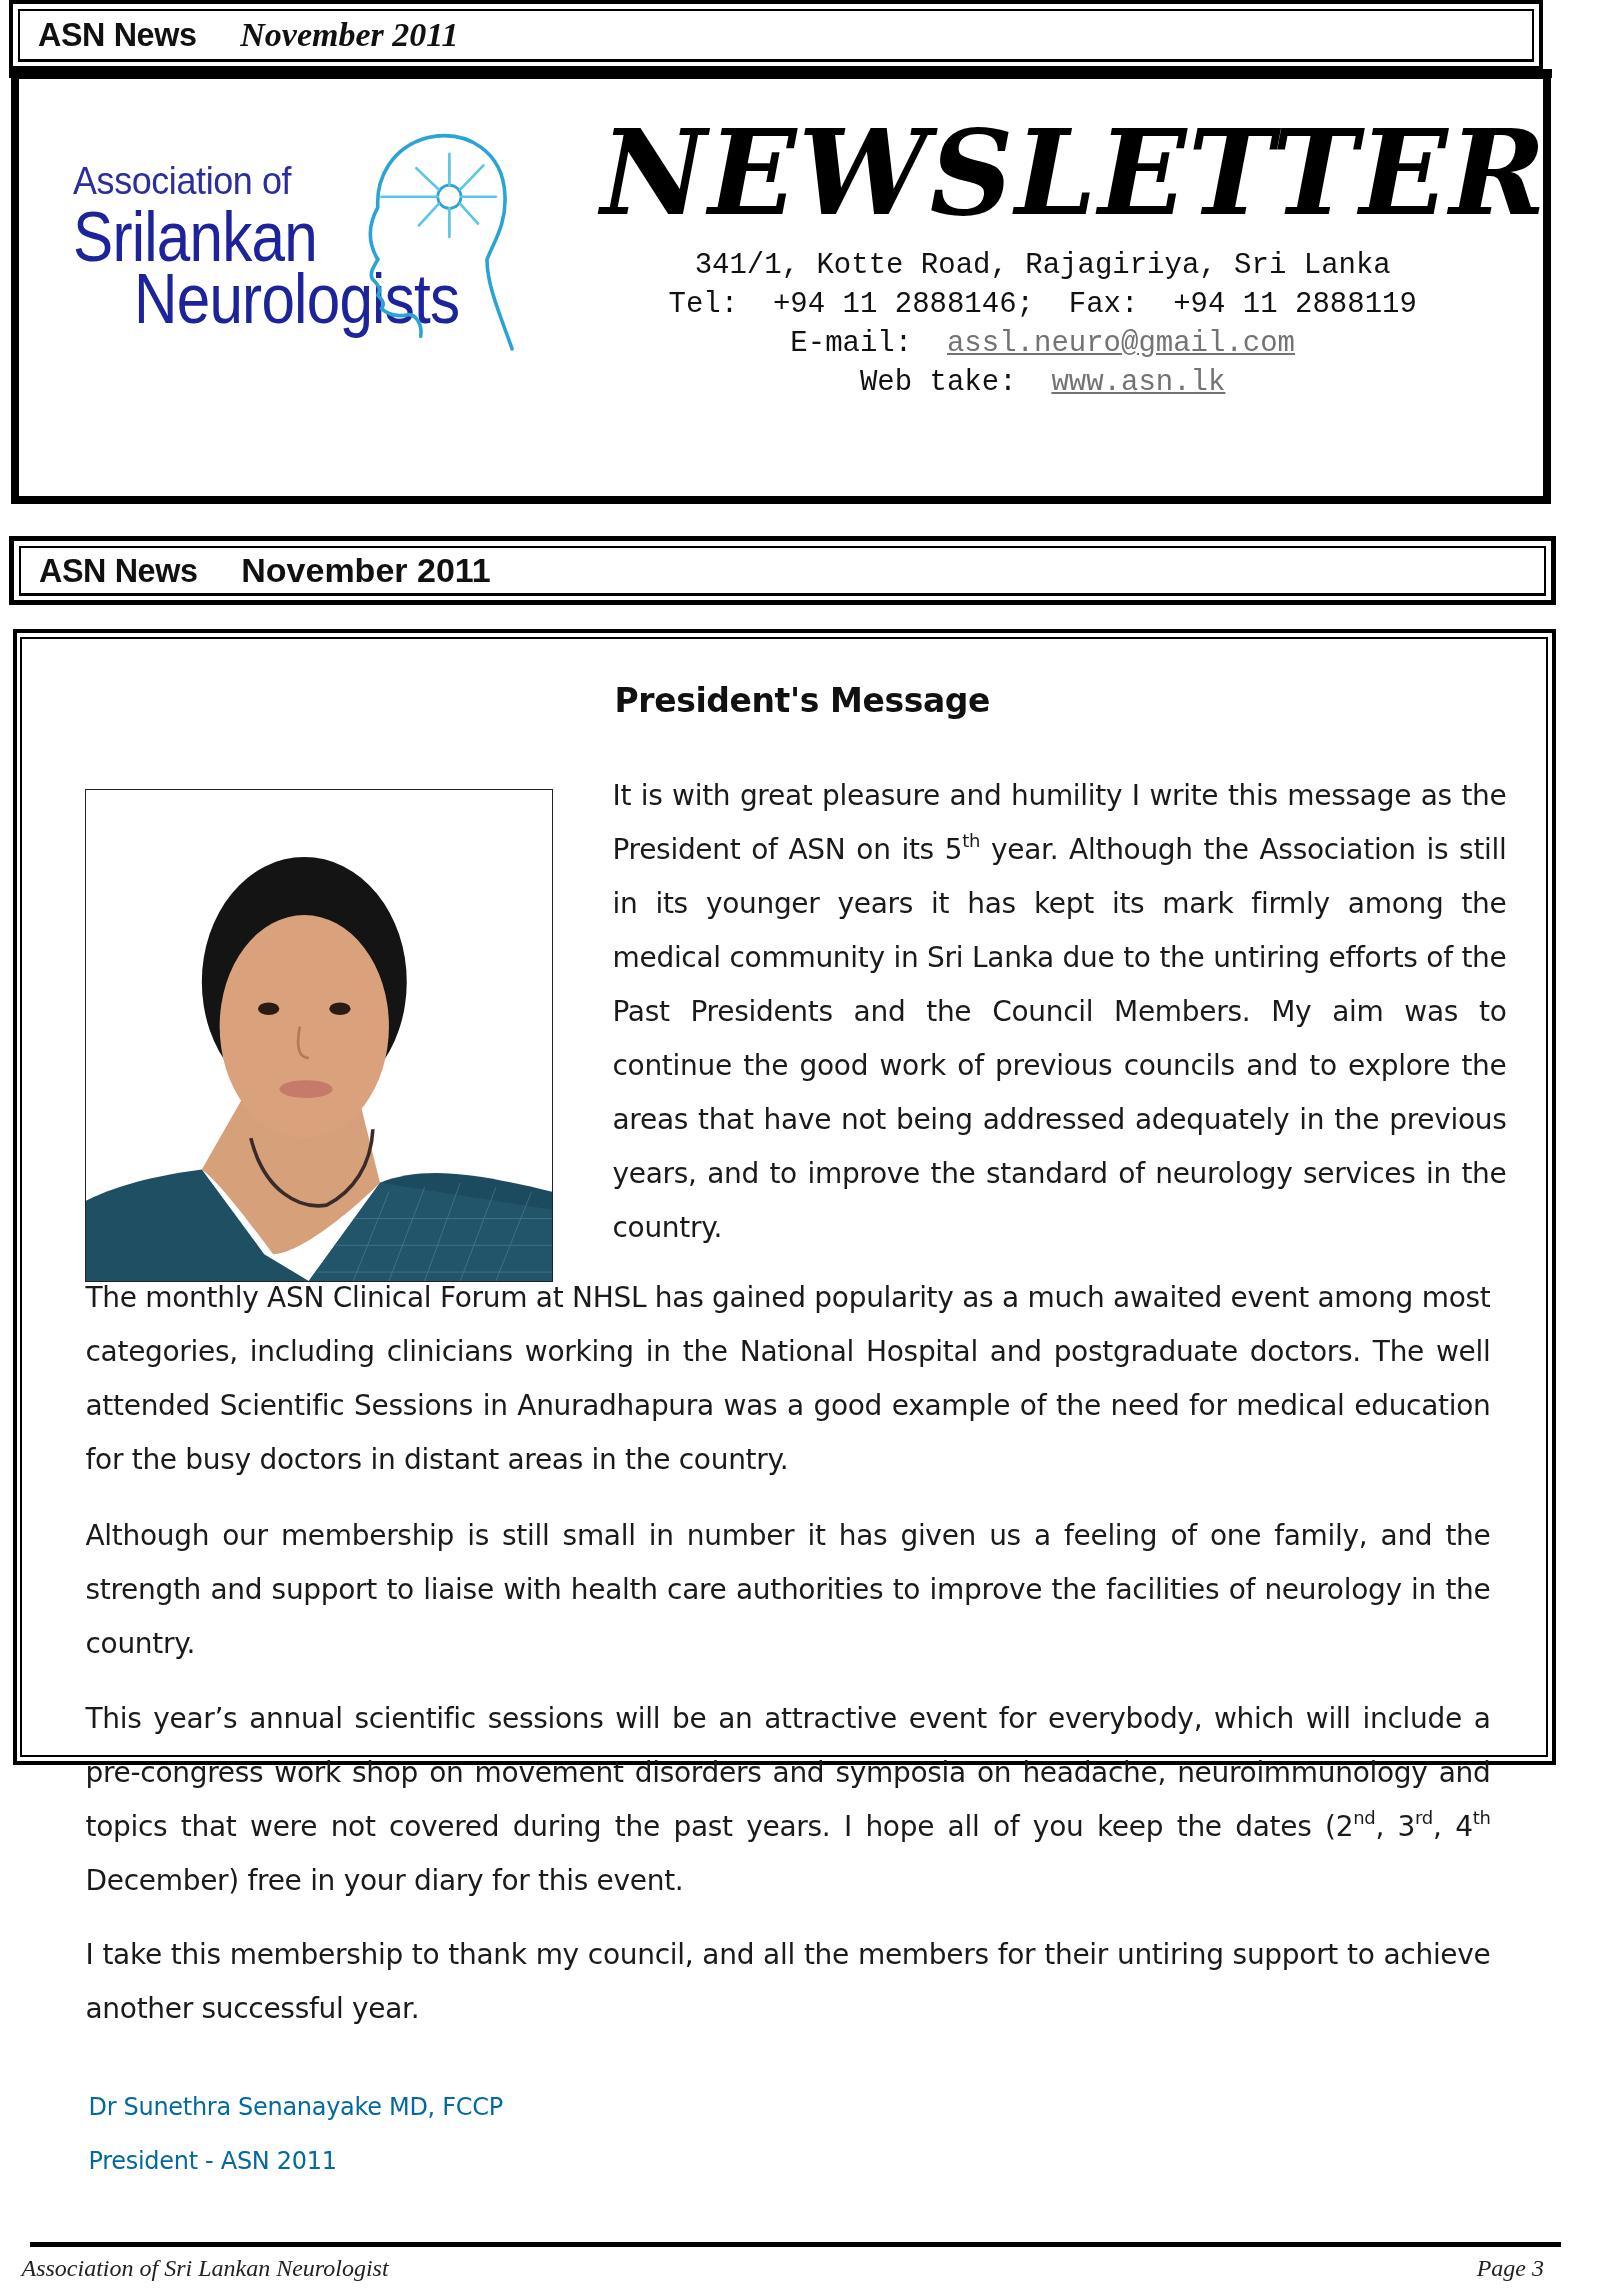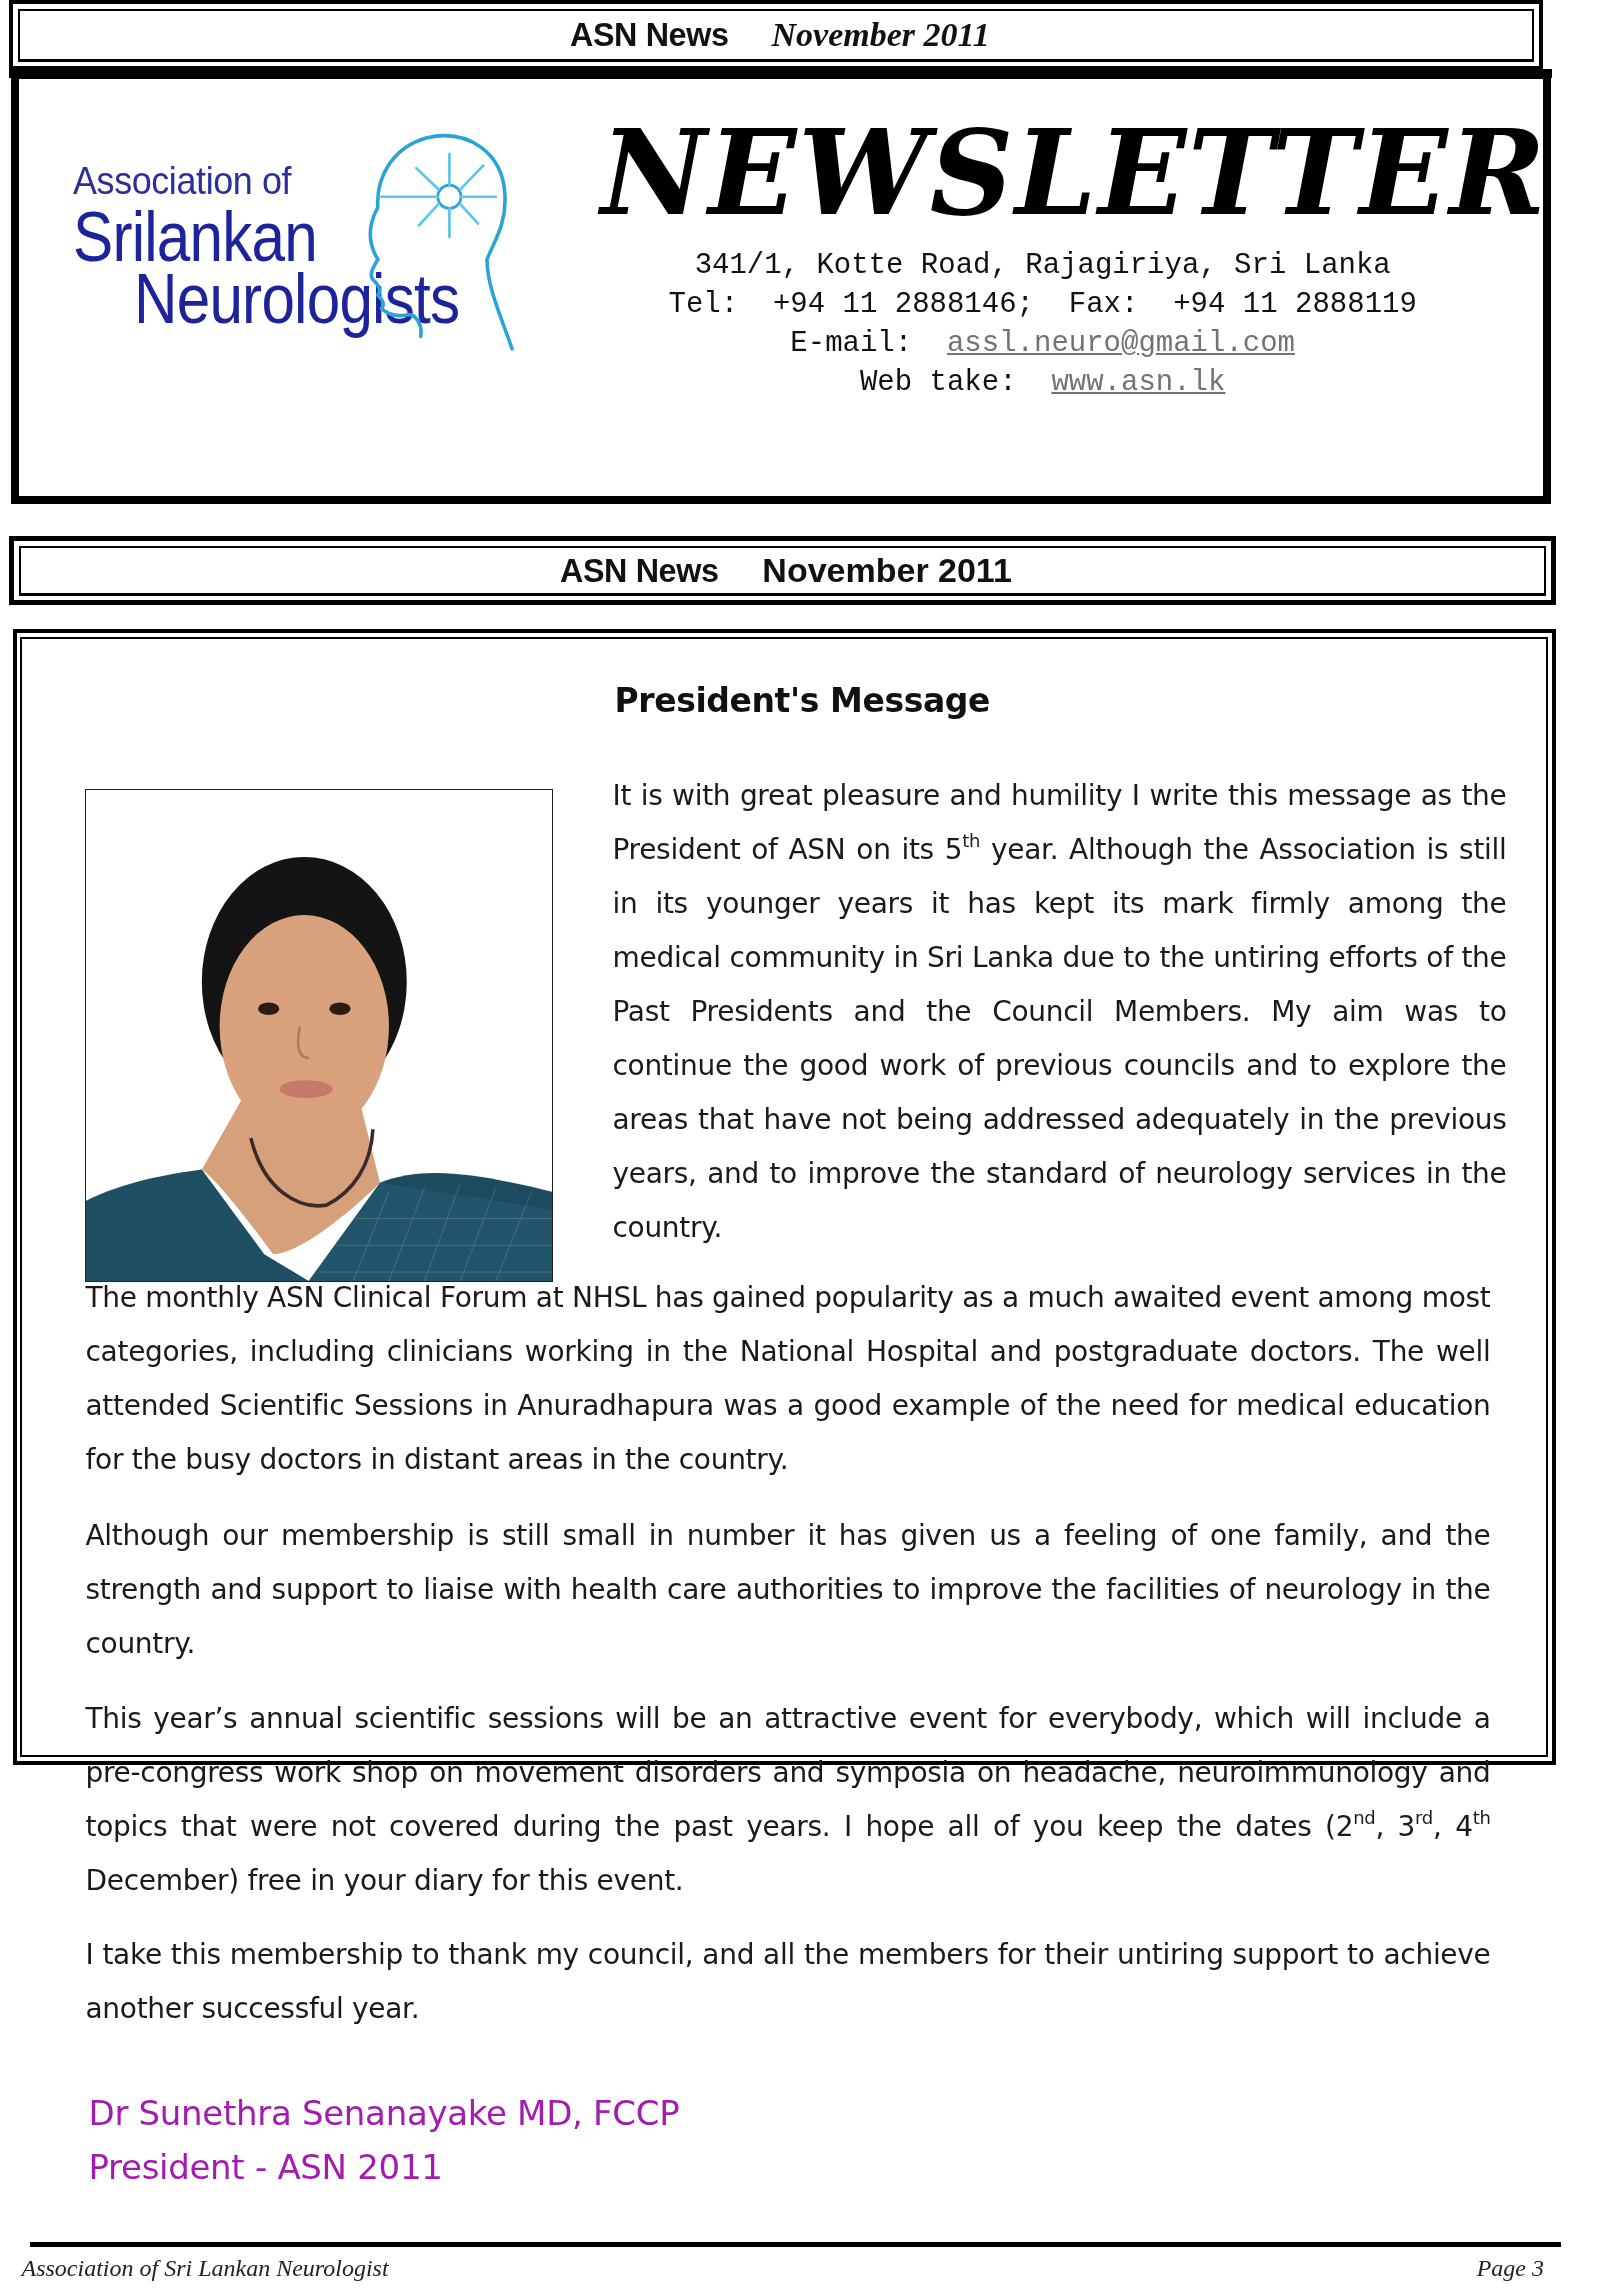--- a/index.html
+++ b/index.html
@@ -10,21 +10,21 @@
   .hbar {
     position: absolute;
     border: 4.5px solid #000;
     background: #fff;
   }
   .hbar-inner {
     position: absolute;
     left: 5.4px; right: 5.4px; top: 4.5px; bottom: 4.5px;
     border: 2.7px solid #000;
     border-bottom-width: 3.6px;
-    display: flex; align-items: center; justify-content: center;
+    display: flex; align-items: center; justify-content: flex-start;
     padding: 0 10.7px 0 18px;
     gap: 35px;
   }
   .hbar-left {
     font-family: "Liberation Sans", sans-serif;
     font-weight: bold; font-size: 34px; letter-spacing: -0.4px;
     transform: scaleX(0.95); transform-origin: left center;
   }
   .hbar-right-serif {
     font-family: "Liberation Serif", serif;
@@ -106,21 +106,21 @@
     text-align: justify; text-align-last: left; letter-spacing: -0.3px;
   }
   .col-right { position: absolute; left: 580px; top: 136px; width: 894px; margin-left: 16px; }
   .col-full { position: absolute; left: 69px; width: 1405px; }
   #p2 { top: 638px; }
   #p3 { top: 876px; }
   #p4 { top: 1059px; }
   #p5 { top: 1295px; }
   sup { font-size: 18px; line-height: 0; vertical-align: 12.5px; }
 
-  .sig { position: absolute; left: 72px; font-family: "DejaVu Sans", sans-serif; font-size: 34px; color: #a21caf; letter-spacing: -0.3px; }
+  .sig { position: absolute; left: 72px; font-family: "DejaVu Sans", sans-serif; font-size: 24px; color: #0369a1; letter-spacing: -0.3px; }
   #sig1 { top: 1460px; }
   #sig2 { top: 1514px; }
 
   
   .footer-rule { position: absolute; left: 30px; top: 2242px; width: 1531px; height: 5.4px; background: #000; }
   .footer-left {
     position: absolute; left: 21.5px; top: 2255px;
     font-family: "Liberation Serif", serif; font-style: italic; font-size: 24px; color: #222;
   }
   .footer-right {

